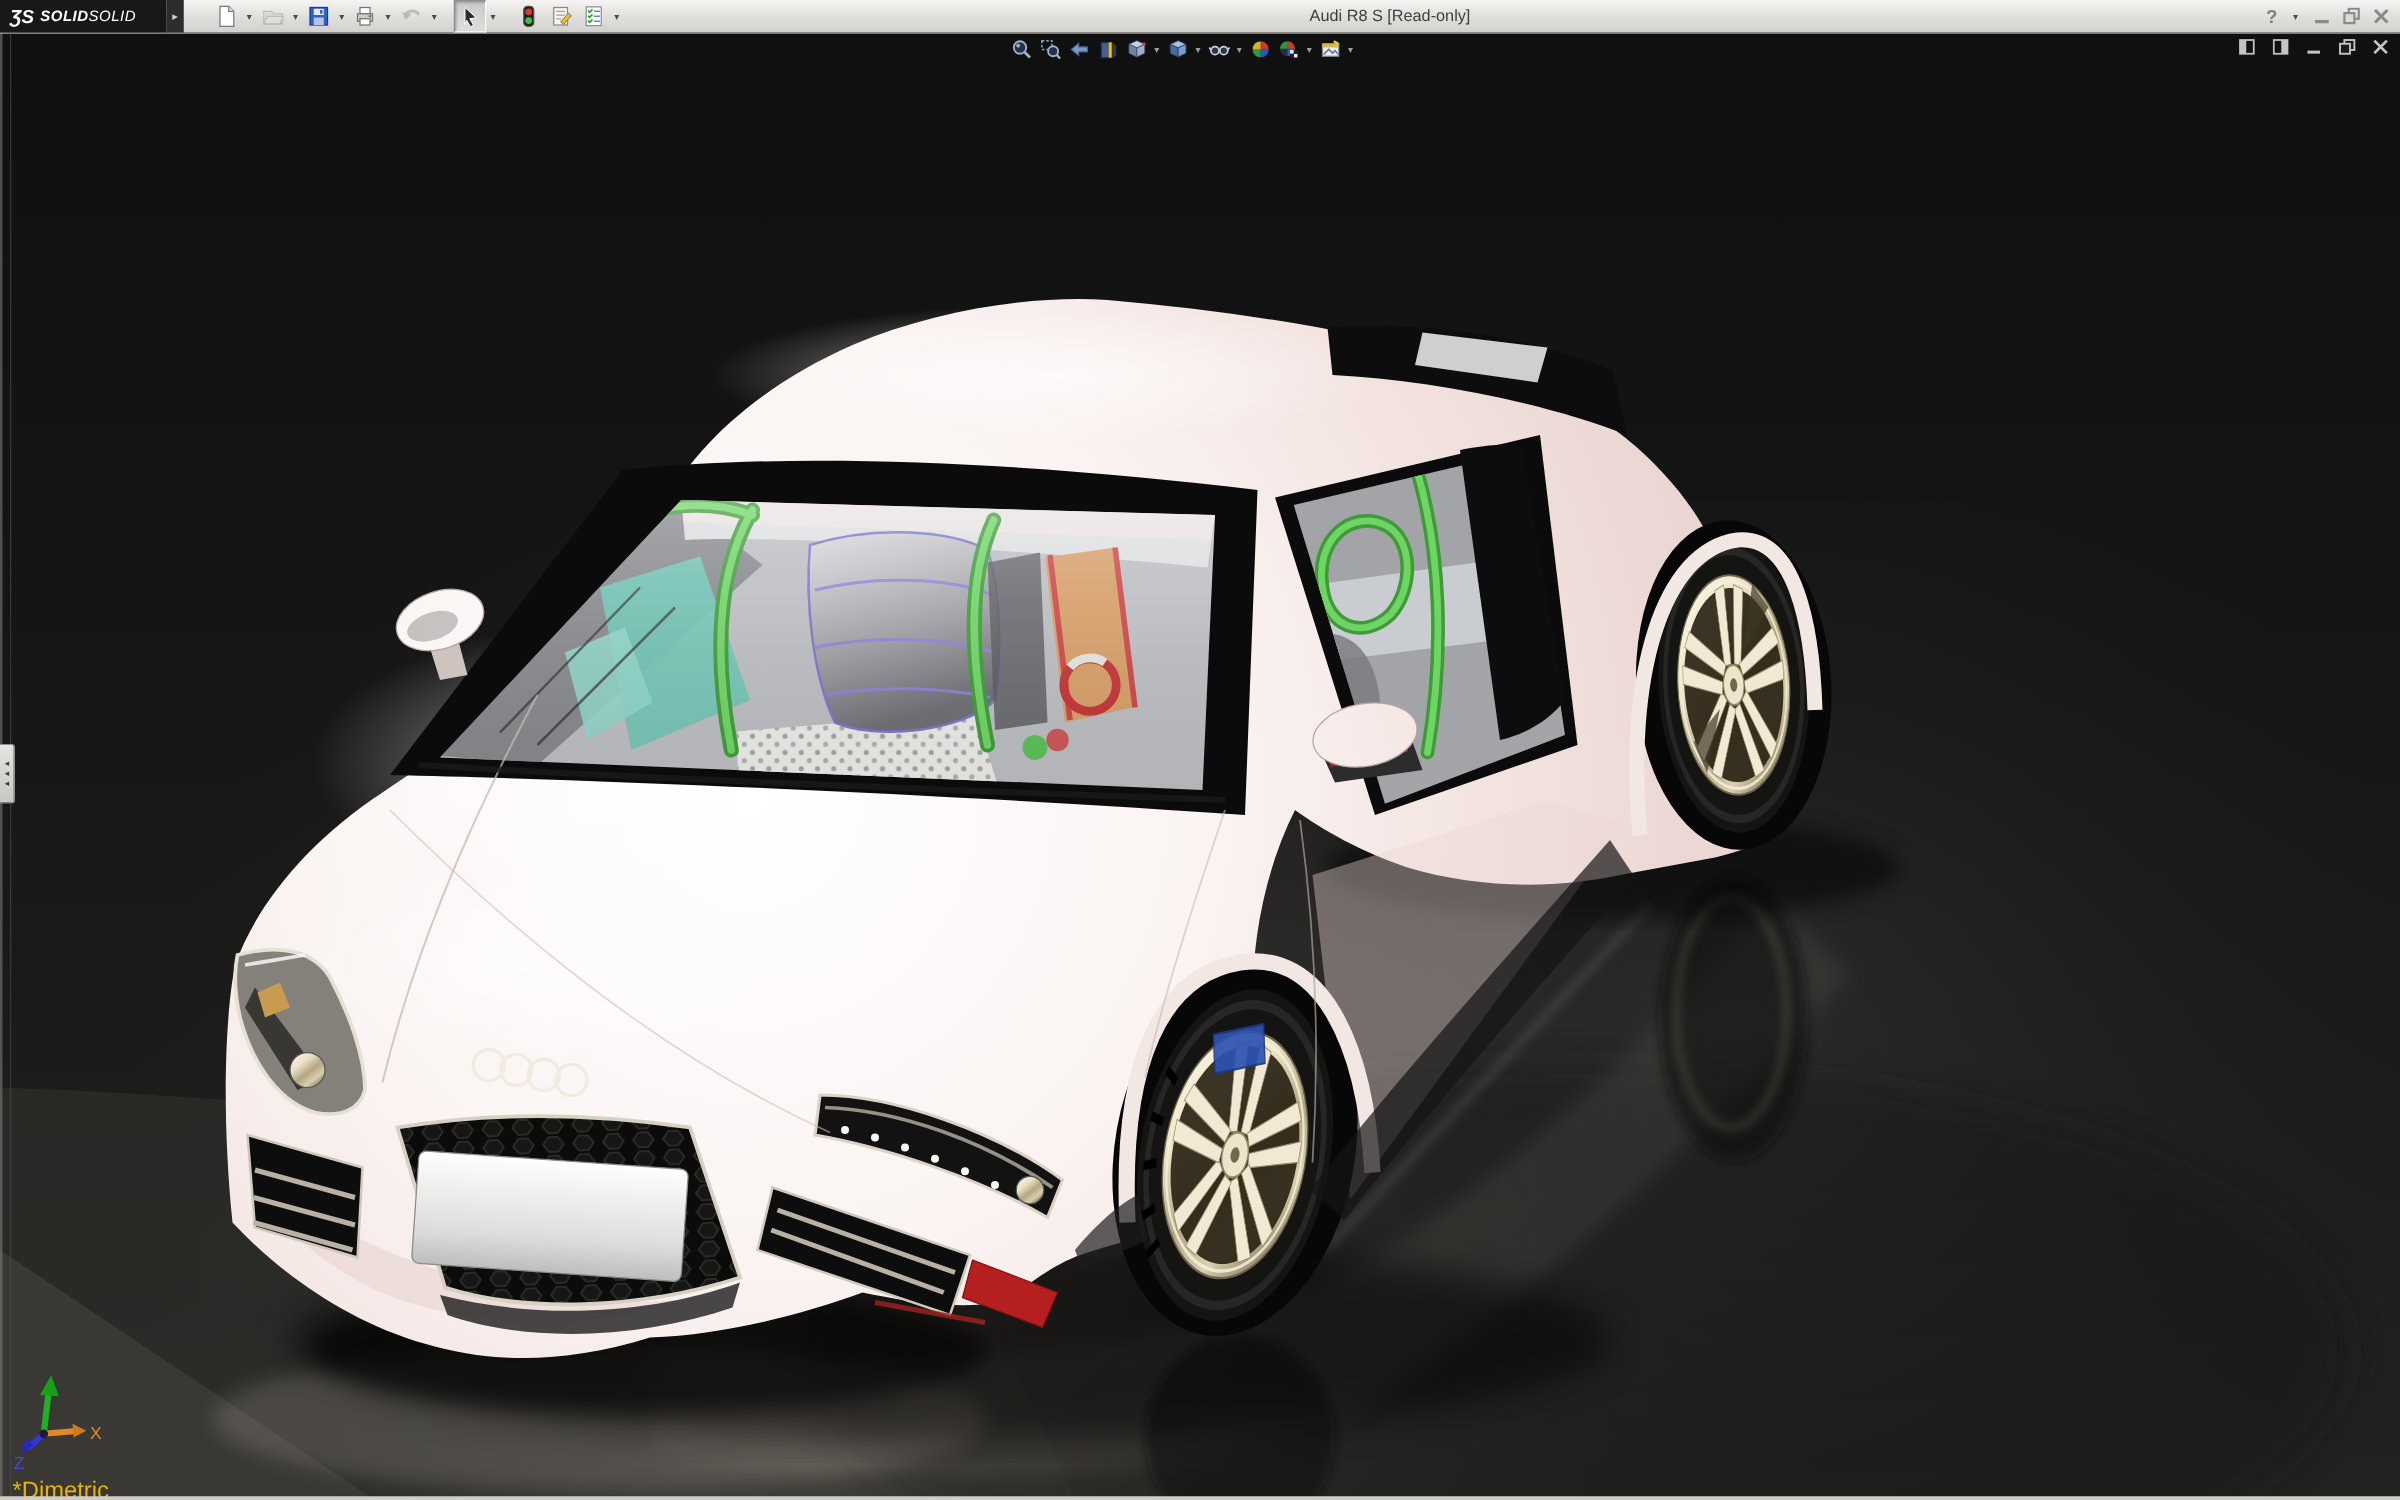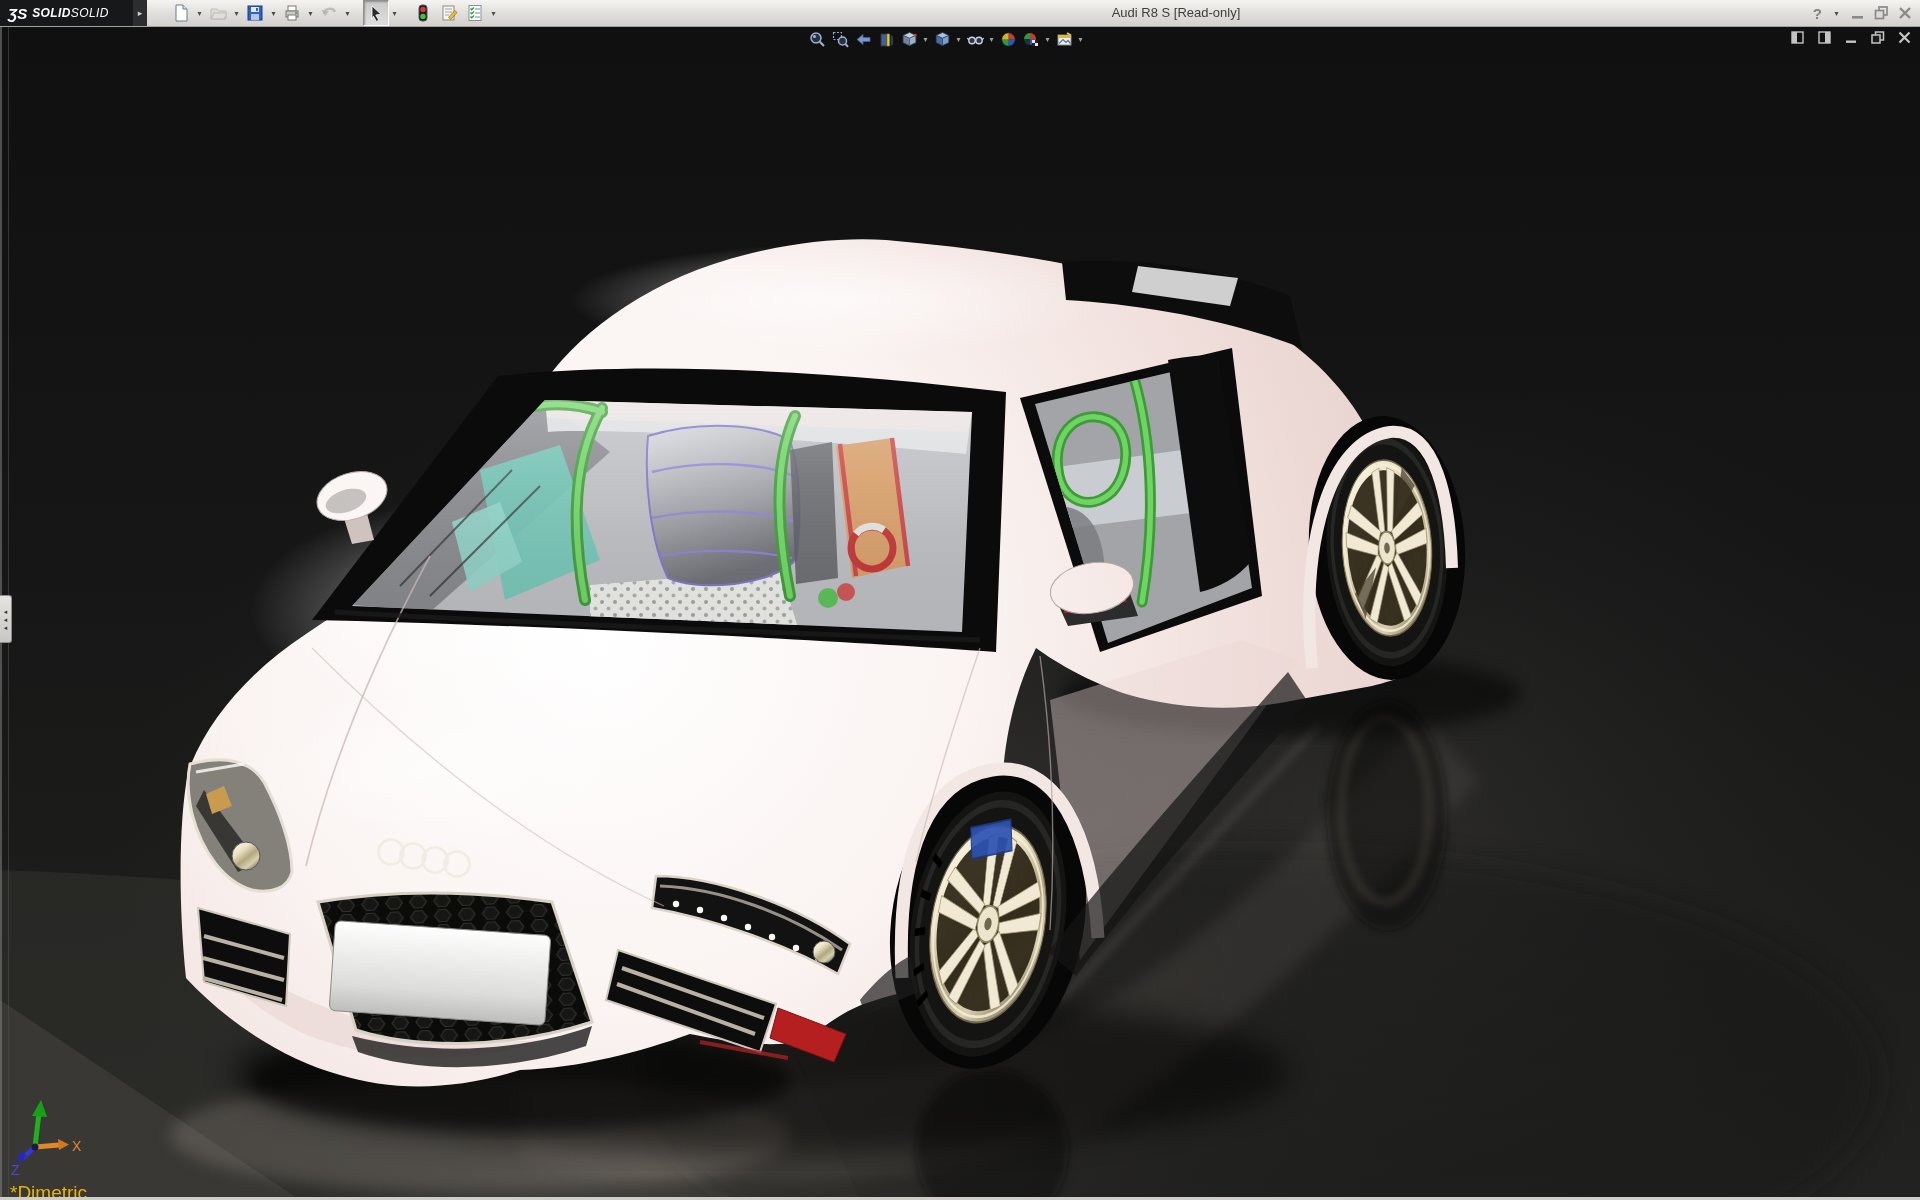--- a/index.html
+++ b/index.html
@@ -14,21 +14,21 @@
   .logo-bold{font-weight:bold;}
   .logo-tab{position:absolute;left:133px;top:0;width:14px;height:26px;background:#2c2d2f;color:#cfcfcf;
     font-size:9px;display:flex;align-items:center;justify-content:center;}
   .tbar{position:absolute;left:168px;top:0;height:26px;display:flex;align-items:center;}
   .tbtn{width:24px;height:24px;display:flex;align-items:center;justify-content:center;border:1px solid transparent;}
   .tbtn.pressed{border:1px solid #8f8f8f;border-right-color:#fdfdfd;border-bottom-color:#fdfdfd;
     background:linear-gradient(#c9c9c9,#dedede);box-shadow:inset 1px 1px 2px rgba(0,0,0,.3);}
   .tbtn.disabled{opacity:.42;filter:grayscale(.9);}
   .caret{font-size:8px;color:#4c4c4c;width:11px;text-align:center;cursor:default;}
   .tgap{width:10px;}
-  .title{position:absolute;left:1176px;top:0;height:26px;line-height:26px;transform:translateX(-50%);
+  .title{position:absolute;left:1112px;top:0;height:26px;line-height:26px;transform:translateX(-50%);
     font-size:13px;color:#3e3e3e;white-space:nowrap;}
   .winctl{position:absolute;right:8px;top:0;height:26px;display:flex;align-items:center;gap:9px;}
   .help-q{font-size:15px;font-weight:bold;color:#808080;}
   
   .viewport{position:absolute;top:26px;left:0;width:1920px;height:1174px;background:#151515;overflow:hidden;}
   .scene{position:absolute;left:0;top:0;width:1920px;height:1174px;}
   .hud{position:absolute;left:806px;top:2px;height:22px;display:flex;align-items:center;gap:1px;z-index:6;}
   .hudbtn{width:22px;height:20px;display:flex;align-items:center;justify-content:center;}
   .hudcaret{color:#9d9d9d;font-size:8px;width:9px;text-align:center;}
   .vwinctl{position:absolute;right:9px;top:5px;display:flex;gap:13px;align-items:center;z-index:6;}

